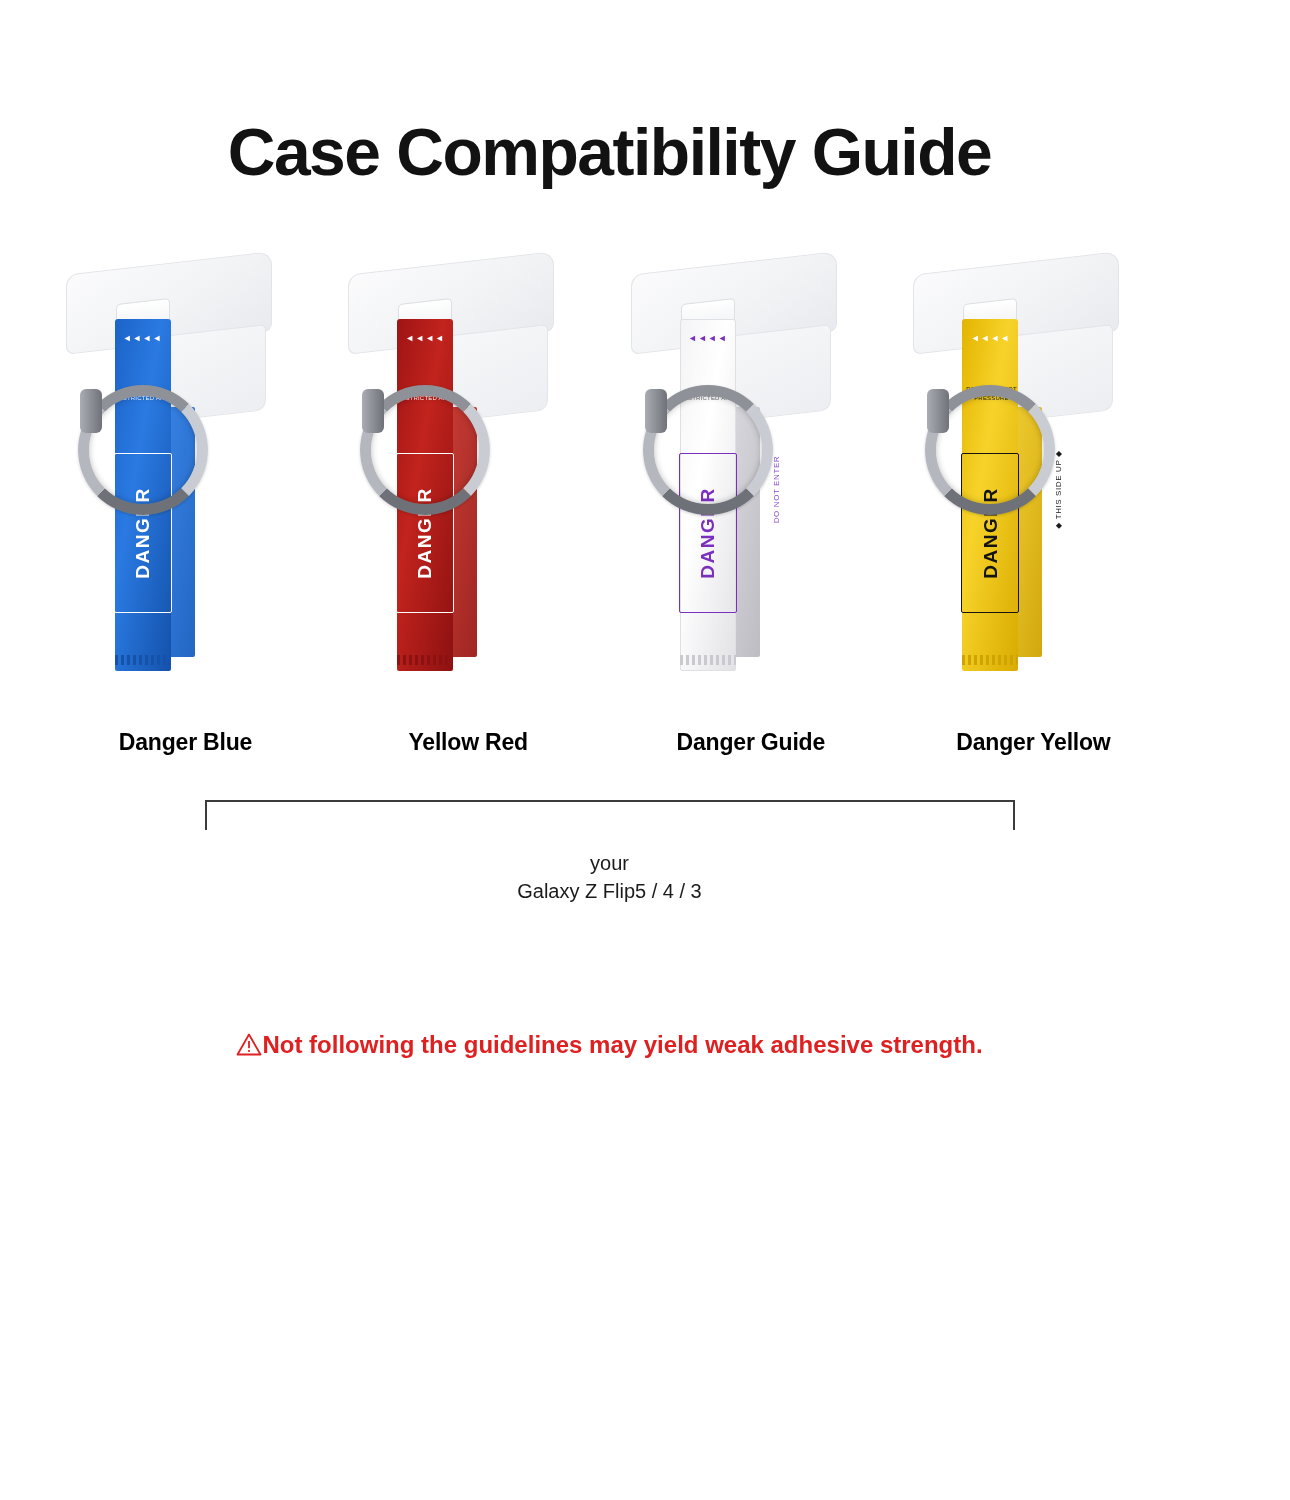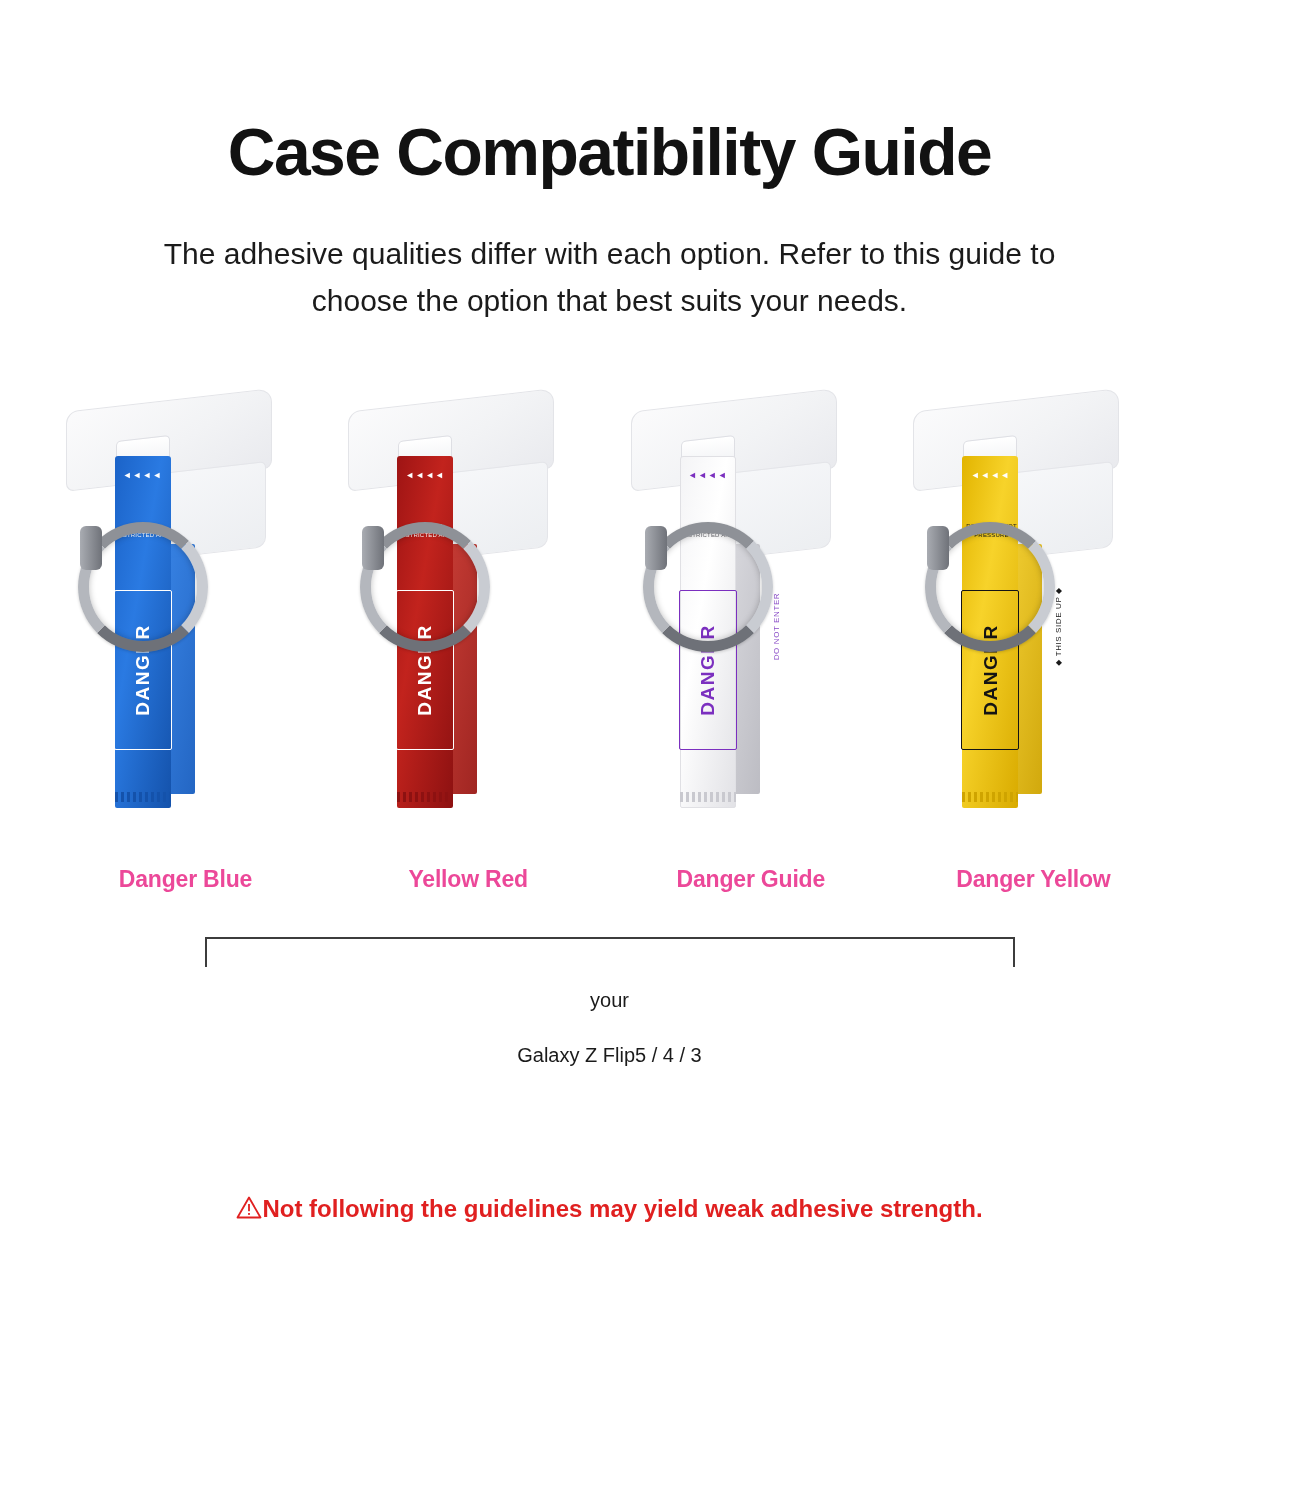--- a/index.html
+++ b/index.html
@@ -233,21 +233,21 @@
     width: 22px;
     height: 44px;
     border-radius: 6px;
     background: linear-gradient(90deg,#a9acb2,#6f7279);
   }
 
   .product-label {
     margin-top: 22px;
     font-size: 23px;
     font-weight: bold;
-    color: #ec4899;
+    color: #000000;
     letter-spacing: -.2px;
     white-space: nowrap;
   }
 
   
   .bracket-wrap {
     margin-top: 44px;
     width: 1100px;
     display: flex;
     justify-content: center;
@@ -264,47 +264,45 @@
     margin-top: 16px;
     font-size: 20px;
     color: #1b1b1b;
     text-align: center;
     line-height: 1.7;
   }
   .with-model {
     font-size: 20px;
     color: #1b1b1b;
     text-align: right;
-    margin-top: 27px;
   }
 
   .warning {
     margin-top: 128px;
     display: flex;
-    align-items: flex-start;
+    align-items: center;
     gap: 0;
     color: #e02020;
     font-size: 24px;
     font-weight: bold;
   }
   .warn-icon {
     display: inline-block;
     width: 26px;
     height: 26px;
     position: relative;
   }
 </style>
 </head>
 <body>
 
 <div class="page">
 
   <div class="title">Case Compatibility Guide</div>
 
-  <div class="subtitle">The adhesive qualities differ with each option. Refer to this guide to choose the option that best suits your needs.</div>
 
   <div class="products">
 
     <div class="product">
       <div class="photo">
         <div class="case-body"></div>
         <div class="case-lower"></div>
         <div class="strap-back blue"></div>
         <div class="case-clip"></div>
         <div class="strap blue"></div>

